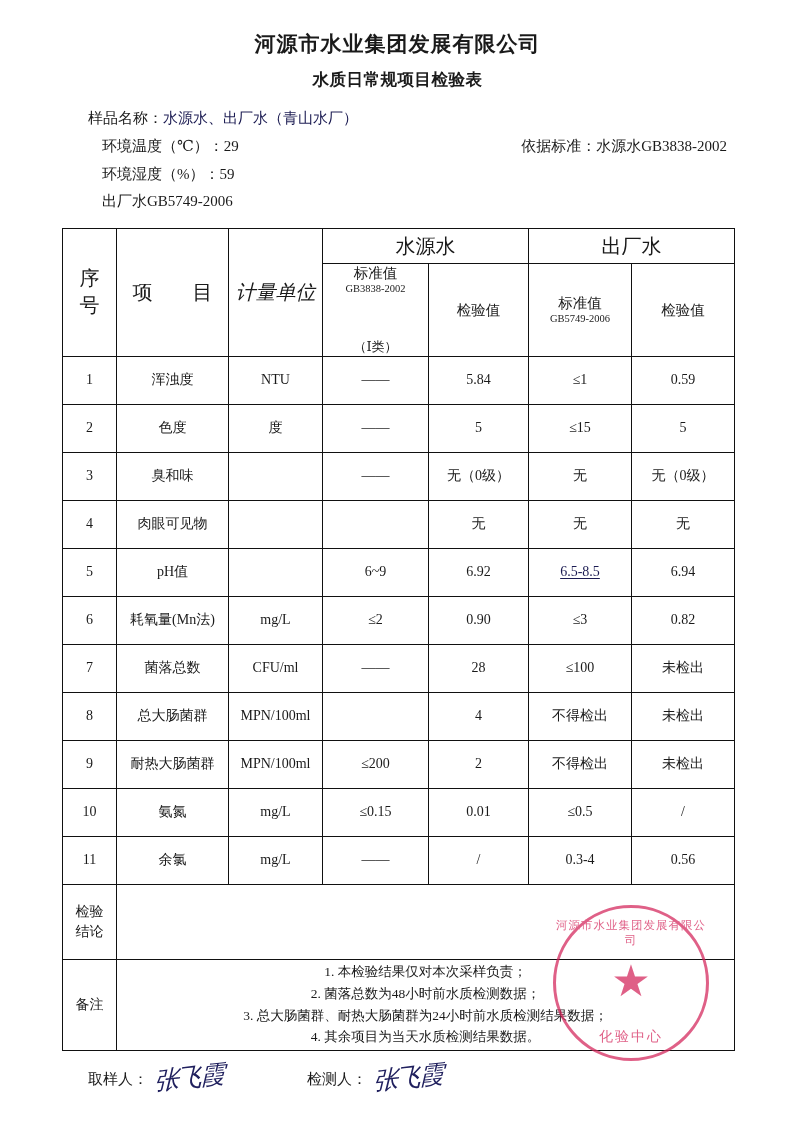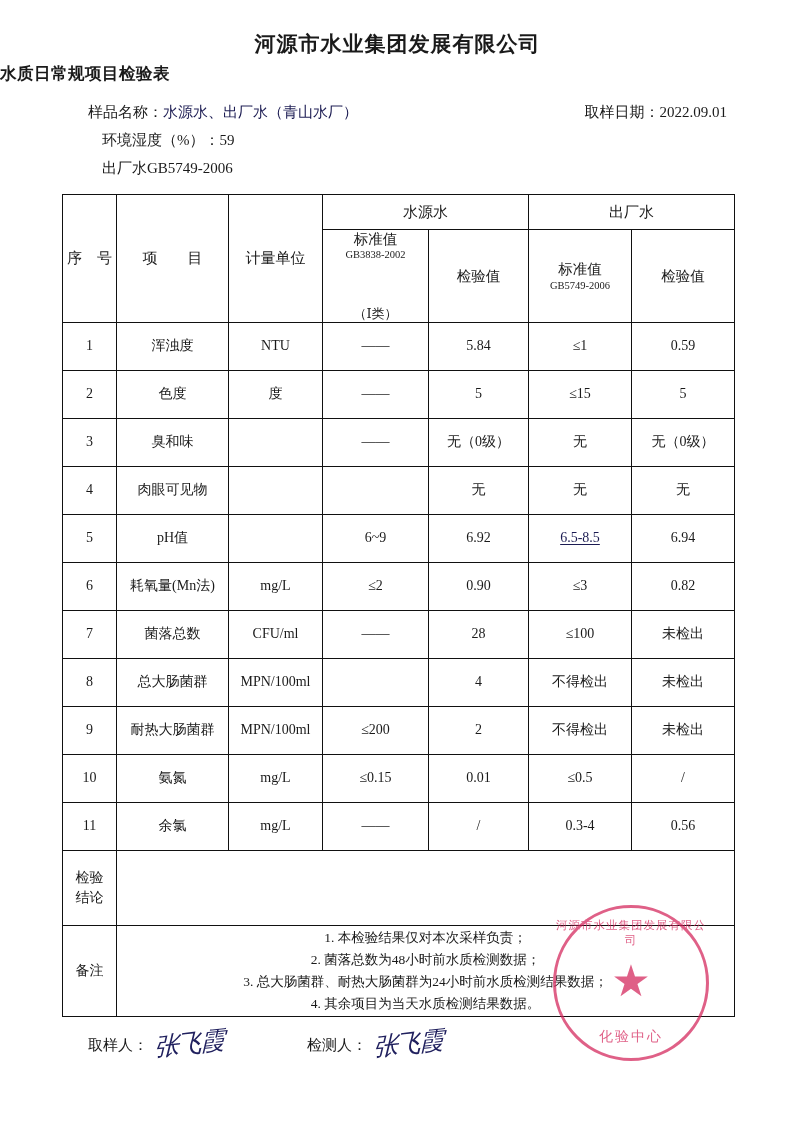--- a/index.html
+++ b/index.html
@@ -25,25 +25,25 @@
 
   
   .company-title {
     text-align: center;
     font-size: 21px;
     font-weight: bold;
     letter-spacing: 1px;
     margin-top: 30px;
   }
   .doc-title {
-    text-align: left;
+    text-align: center;
     font-size: 16.5px;
     font-weight: bold;
     letter-spacing: 0.5px;
-    margin-top: 5px;
+    margin-top: 11px;
   }
 
   .meta {
     margin: 14px 0 0 0;
     padding: 0 68px 0 88px;
     font-size: 15px;
     line-height: 1.85;
   }
   .meta-row {
     display: flex;
@@ -67,30 +67,30 @@
     table-layout: fixed;
     font-size: 13.5px;
   }
   table.report td, table.report th {
     border: 1px solid #111;
     text-align: center;
     vertical-align: middle;
     padding: 0;
     font-weight: normal;
   }
-  .grp-head td { height: 34px; font-size: 15px; }
+  .grp-head td { height: 34px; font-size: 20px; }
   .col-head td { height: 66px; font-size: 14.5px; line-height: 1.25; }
   .col-head .sub { font-size: 10.5px; }
   .col-head .sub2 { font-size: 13px; margin-top: 44px; }
   .body-row td { height: 47px; font-size: 14px; }
   .item-cell { text-align: left; padding-left: 14px; font-size: 14px; }
 
   .w-no   { width: 54px; }
   .w-item { width: 112px; }
-  .w-unit { width: 94px; }
+  .w-unit { width: 94px; font-style: italic; }
   .w-std1 { width: 106px; }
   .w-val1 { width: 100px; }
   .w-std2 { width: 103px; }
   .w-val2 { width: 103px; }
 
   .concl-row td { height: 74px; }
   .concl-label { font-size: 14px; line-height: 1.4; }
   .remark-row td { height: 90px; }
   .remark-label { font-size: 14px; }
   .remark-body {
@@ -175,22 +175,27 @@
 <div class="page">
 
   <div class="company-title">河源市水业集团发展有限公司</div>
   <div class="doc-title">水质日常规项目检验表</div>
 
   <div class="meta">
     <div class="meta-row r1">
       <span class="meta-left">
         <span>样品名称：</span><span class="pen">水源水、出厂水（青山水厂）</span>
       </span>
+    </div>
+    <div class="meta-row r2">
+      <span class="meta-left">
+        <span>环境温度（℃）：</span><span>29</span>
+      </span>
       <span class="meta-right">
-        <span>取样日期：</span><span>2022.09.01</span>
+        <span>依据标准：</span><span>水源水GB3838-2002</span>
       </span>
     </div>
     <div class="meta-row r3">
       <span class="meta-left">
         <span>环境湿度（%）：</span><span>59</span>
       </span>
       <span class="meta-right">出厂水GB5749-2006</span>
     </div>
   </div>
 

